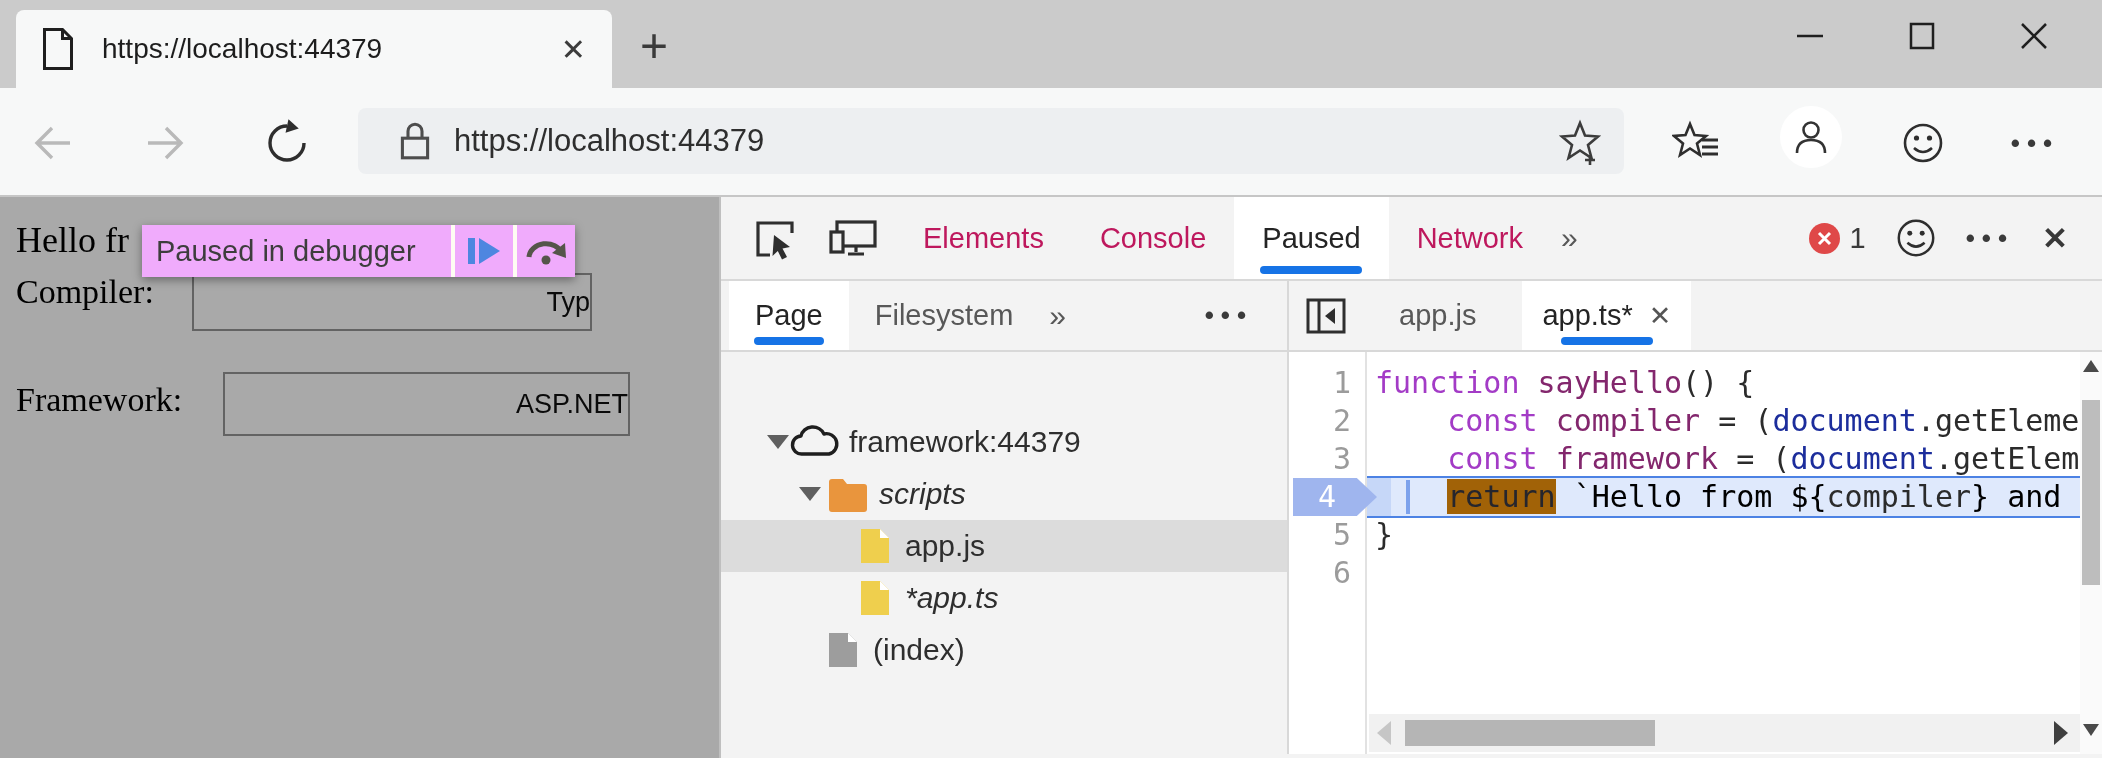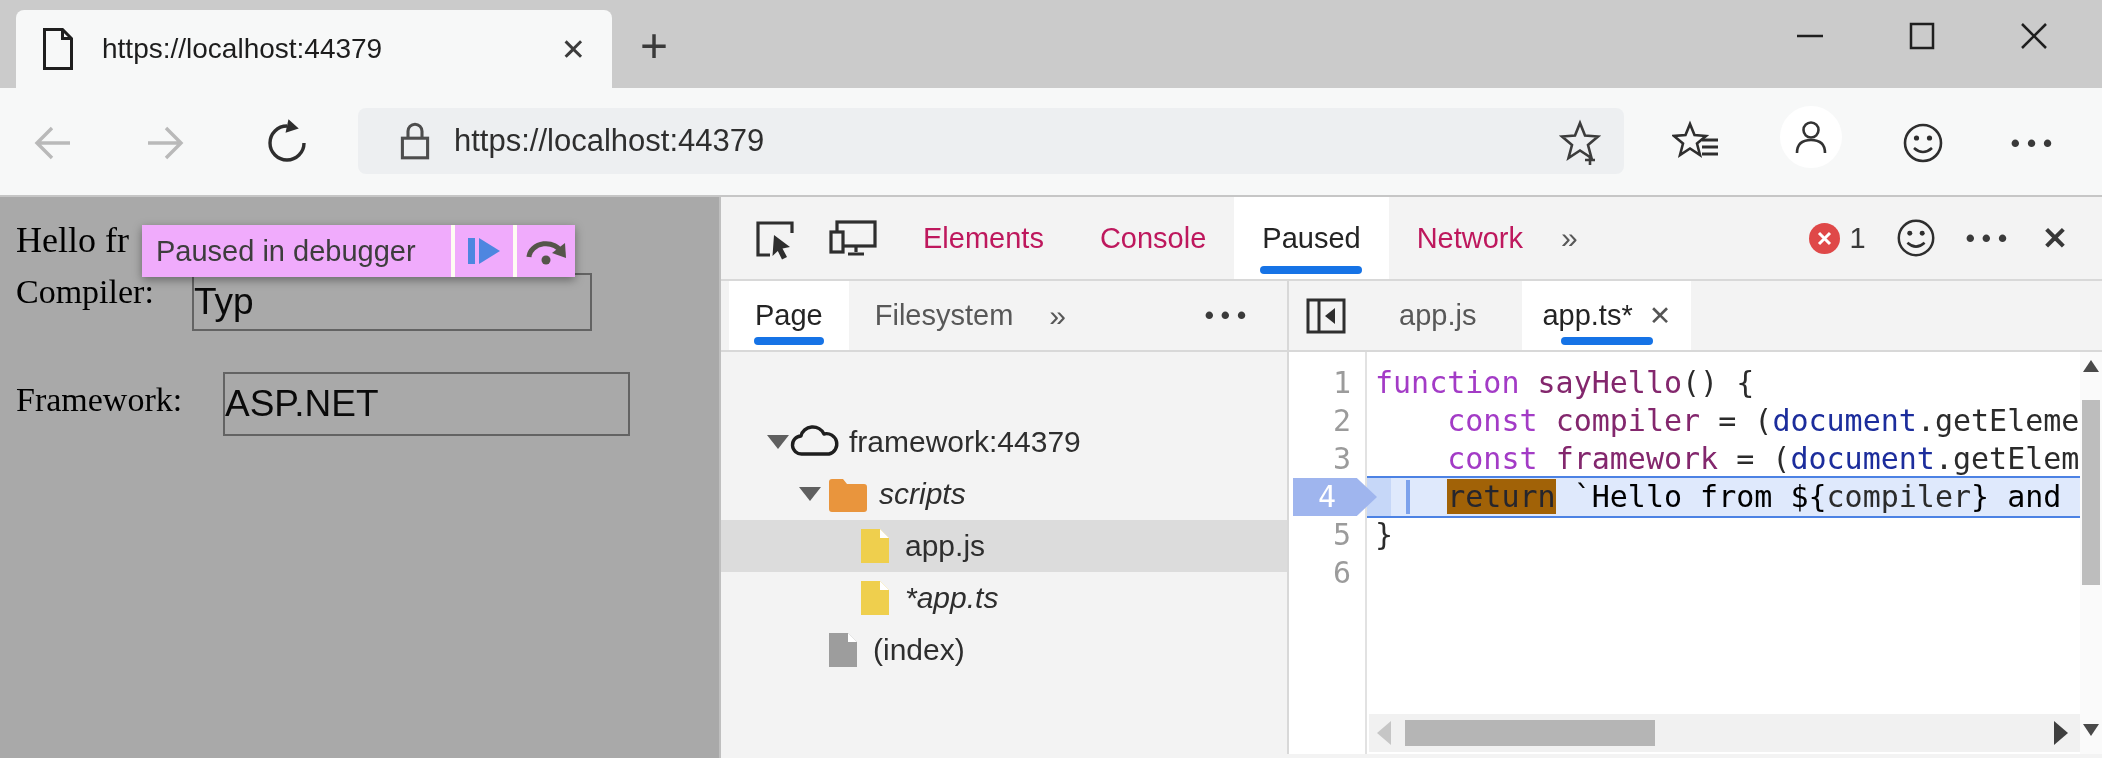--- a/index.html
+++ b/index.html
@@ -33,21 +33,21 @@
   .person-bg { position:absolute; left:1780px; top:18px; width:62px; height:62px; background:#ffffff;
                border-radius:50%; display:flex; align-items:center; justify-content:center; }
   .dots { font-size:26px; letter-spacing:7px; color:#3a3a3a; font-weight:bold; }
 
   
   .pagepane { position:absolute; left:0; top:197px; width:719px; height:561px; background:#a9a9a9; }
   .pp-heading { position:absolute; left:16px; top:22px; font-family:"Liberation Serif", serif;
                 font-size:36px; color:#000; white-space:nowrap; z-index:1; }
   .pp-label { position:absolute; font-family:"Liberation Serif", serif; font-size:34px; color:#000; white-space:nowrap; }
   .pp-input { position:absolute; border:2px solid #636363; background:transparent; font-family:"Liberation Sans", sans-serif;
-              font-size:37px; color:#0a0a0a; padding-left:0; outline:none; z-index:2; }
+              font-size:27px; color:#0a0a0a; padding-left:12px; outline:none; z-index:2;text-align:right; }
   .banner { position:absolute; left:142px; top:28px; width:433px; height:52px; background:#f0abfc;
             display:flex; align-items:stretch; z-index:5; box-shadow:0 3px 9px rgba(0,0,0,.38); }
   .banner-text { flex:1; display:flex; align-items:center; padding-left:14px; font-size:29px; color:#3d3d3d; white-space:nowrap; }
   .banner-btn { width:62px; display:flex; align-items:center; justify-content:center; border-left:4px solid #fefdf2; }
 
   
   .devtools { position:absolute; left:719px; top:197px; width:1383px; height:561px; background:#f3f3f3;
               border-left:2px solid #bfbfbf; }
   .dtr1 { position:relative; height:84px; border-bottom:2px solid #d8d8d8; display:flex; align-items:stretch; }
   .iconbtn { display:flex; align-items:center; justify-content:center; }

